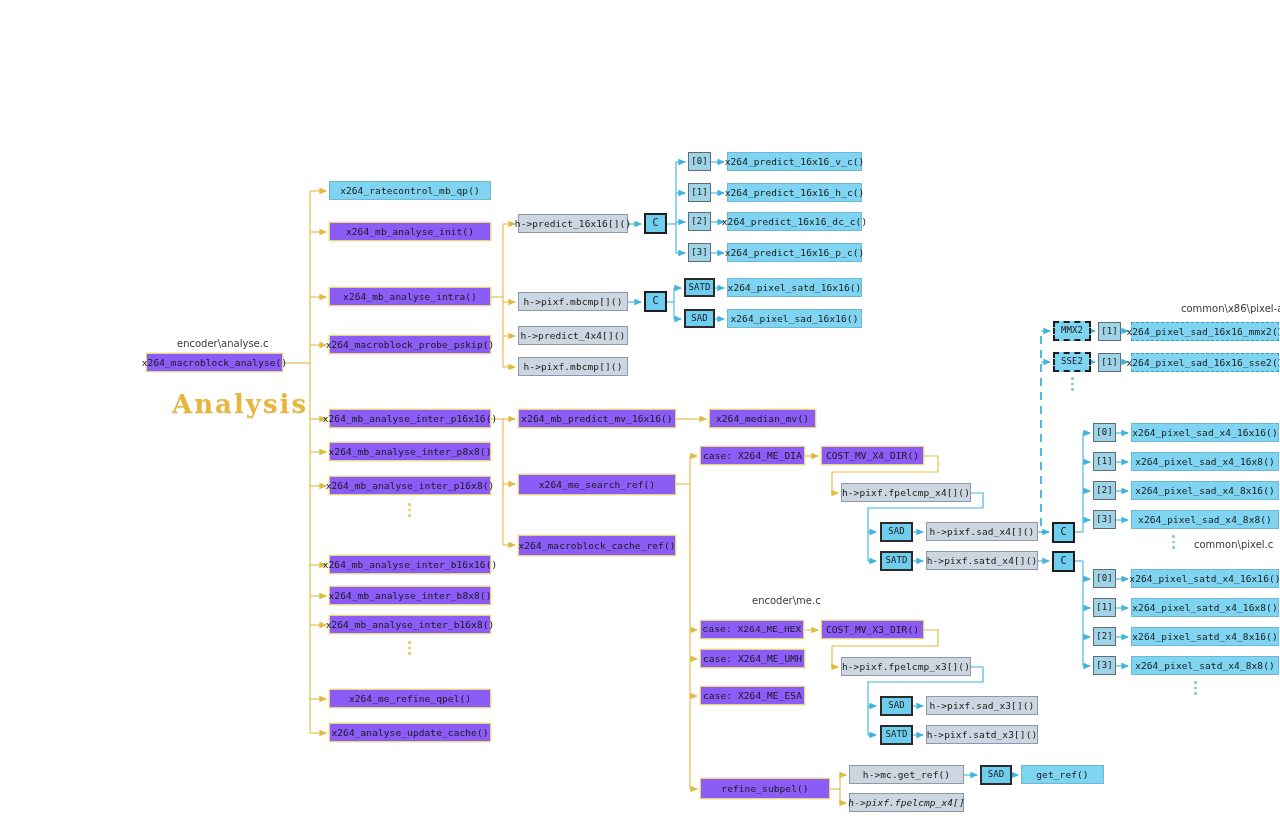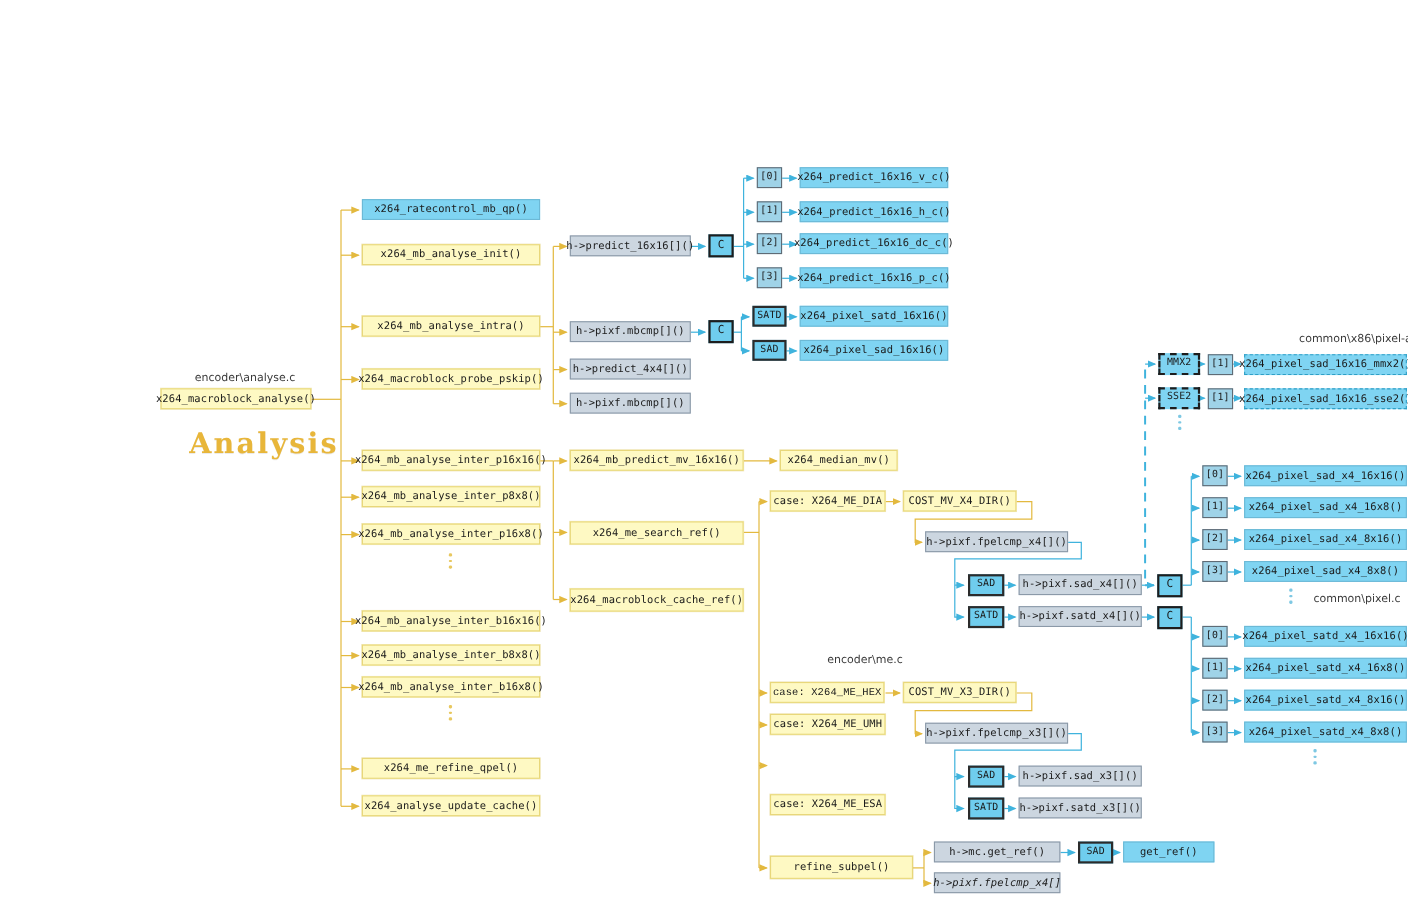--- a/index.html
+++ b/index.html
@@ -7,21 +7,21 @@
        font-family:"DejaVu Sans Mono","Liberation Mono",monospace;}
   #canvas{position:absolute;left:0;top:0;width:1280px;height:820px;}
   svg.wires{position:absolute;left:0;top:0;width:1280px;height:820px;pointer-events:none;}
 
   .node{position:absolute;box-sizing:border-box;display:flex;align-items:center;
         justify-content:center;font-size:9.5px;letter-spacing:0.1px;
         font-family:"DejaVu Sans Mono","Liberation Mono",monospace;
         color:#1a1a1a;line-height:1.05;white-space:nowrap;}
 
   
-  .n-yellow{background:#fef9c3;border:1px solid #e8d77a;
+  .n-yellow{background:#8b5cf6;border:1px solid #e8d77a;
             box-shadow:0 0 0 0.5px rgba(220,200,110,.5);}
   
   .n-blue{background:#7fd4f2;border:1px solid #6cb9d6;}
   
   .n-grey{background:#ccd6e0;border:1px solid #8b99a8;}
   
   .n-chip{background:#9fd3e8;border:1px solid #5f6b75;font-size:9px;}
   .n-chip-strong{background:#6fcdee;border:2px solid #2b2b2b;font-size:9px;}
   
   .n-dash{background:#7fd4f2;border:2px dashed #1d1d1d;font-size:9px;}
@@ -241,21 +241,21 @@
   <div class="node n-bluedash" style="left:1131px;top:353px;width:148px;height:19px;">x264_pixel_sad_16x16_sse2()</div>
 
   <div class="node n-yellow" style="left:518px;top:409px;width:158px;height:19px;">x264_mb_predict_mv_16x16()</div>
   <div class="node n-yellow" style="left:518px;top:474px;width:158px;height:21px;">x264_me_search_ref()</div>
   <div class="node n-yellow" style="left:518px;top:535px;width:158px;height:21px;">x264_macroblock_cache_ref()</div>
   <div class="node n-yellow" style="left:709px;top:409px;width:107px;height:19px;">x264_median_mv()</div>
 
   <div class="node n-yellow" style="left:700px;top:446px;width:105px;height:19px;">case: X264_ME_DIA</div>
   <div class="node n-yellow" style="left:700px;top:620px;width:104px;height:19px;font-family:Liberation Mono, monospace;">case: X264_ME_HEX</div>
   <div class="node n-yellow" style="left:700px;top:649px;width:105px;height:19px;">case: X264_ME_UMH</div>
-  <div class="node n-yellow" style="left:700px;top:686px;width:105px;height:19px;margin-top:36px;">case: X264_ME_ESA</div>
+  <div class="node n-yellow" style="left:700px;top:686px;width:105px;height:19px;">case: X264_ME_ESA</div>
   <div class="node n-yellow" style="left:700px;top:778px;width:130px;height:21px;">refine_subpel()</div>
 
   <div class="node n-yellow" style="left:821px;top:446px;width:103px;height:19px;">COST_MV_X4_DIR()</div>
   <div class="node n-yellow" style="left:821px;top:620px;width:103px;height:19px;">COST_MV_X3_DIR()</div>
 
   <div class="node n-grey" style="left:841px;top:483px;width:130px;height:19px;">h-&gt;pixf.fpelcmp_x4[]()</div>
   <div class="node n-grey" style="left:841px;top:657px;width:130px;height:19px;">h-&gt;pixf.fpelcmp_x3[]()</div>
 
   <div class="node n-chip-strong" style="left:880px;top:522px;width:33px;height:20px;">SAD</div>
   <div class="node n-chip-strong" style="left:880px;top:551px;width:33px;height:20px;">SATD</div>

